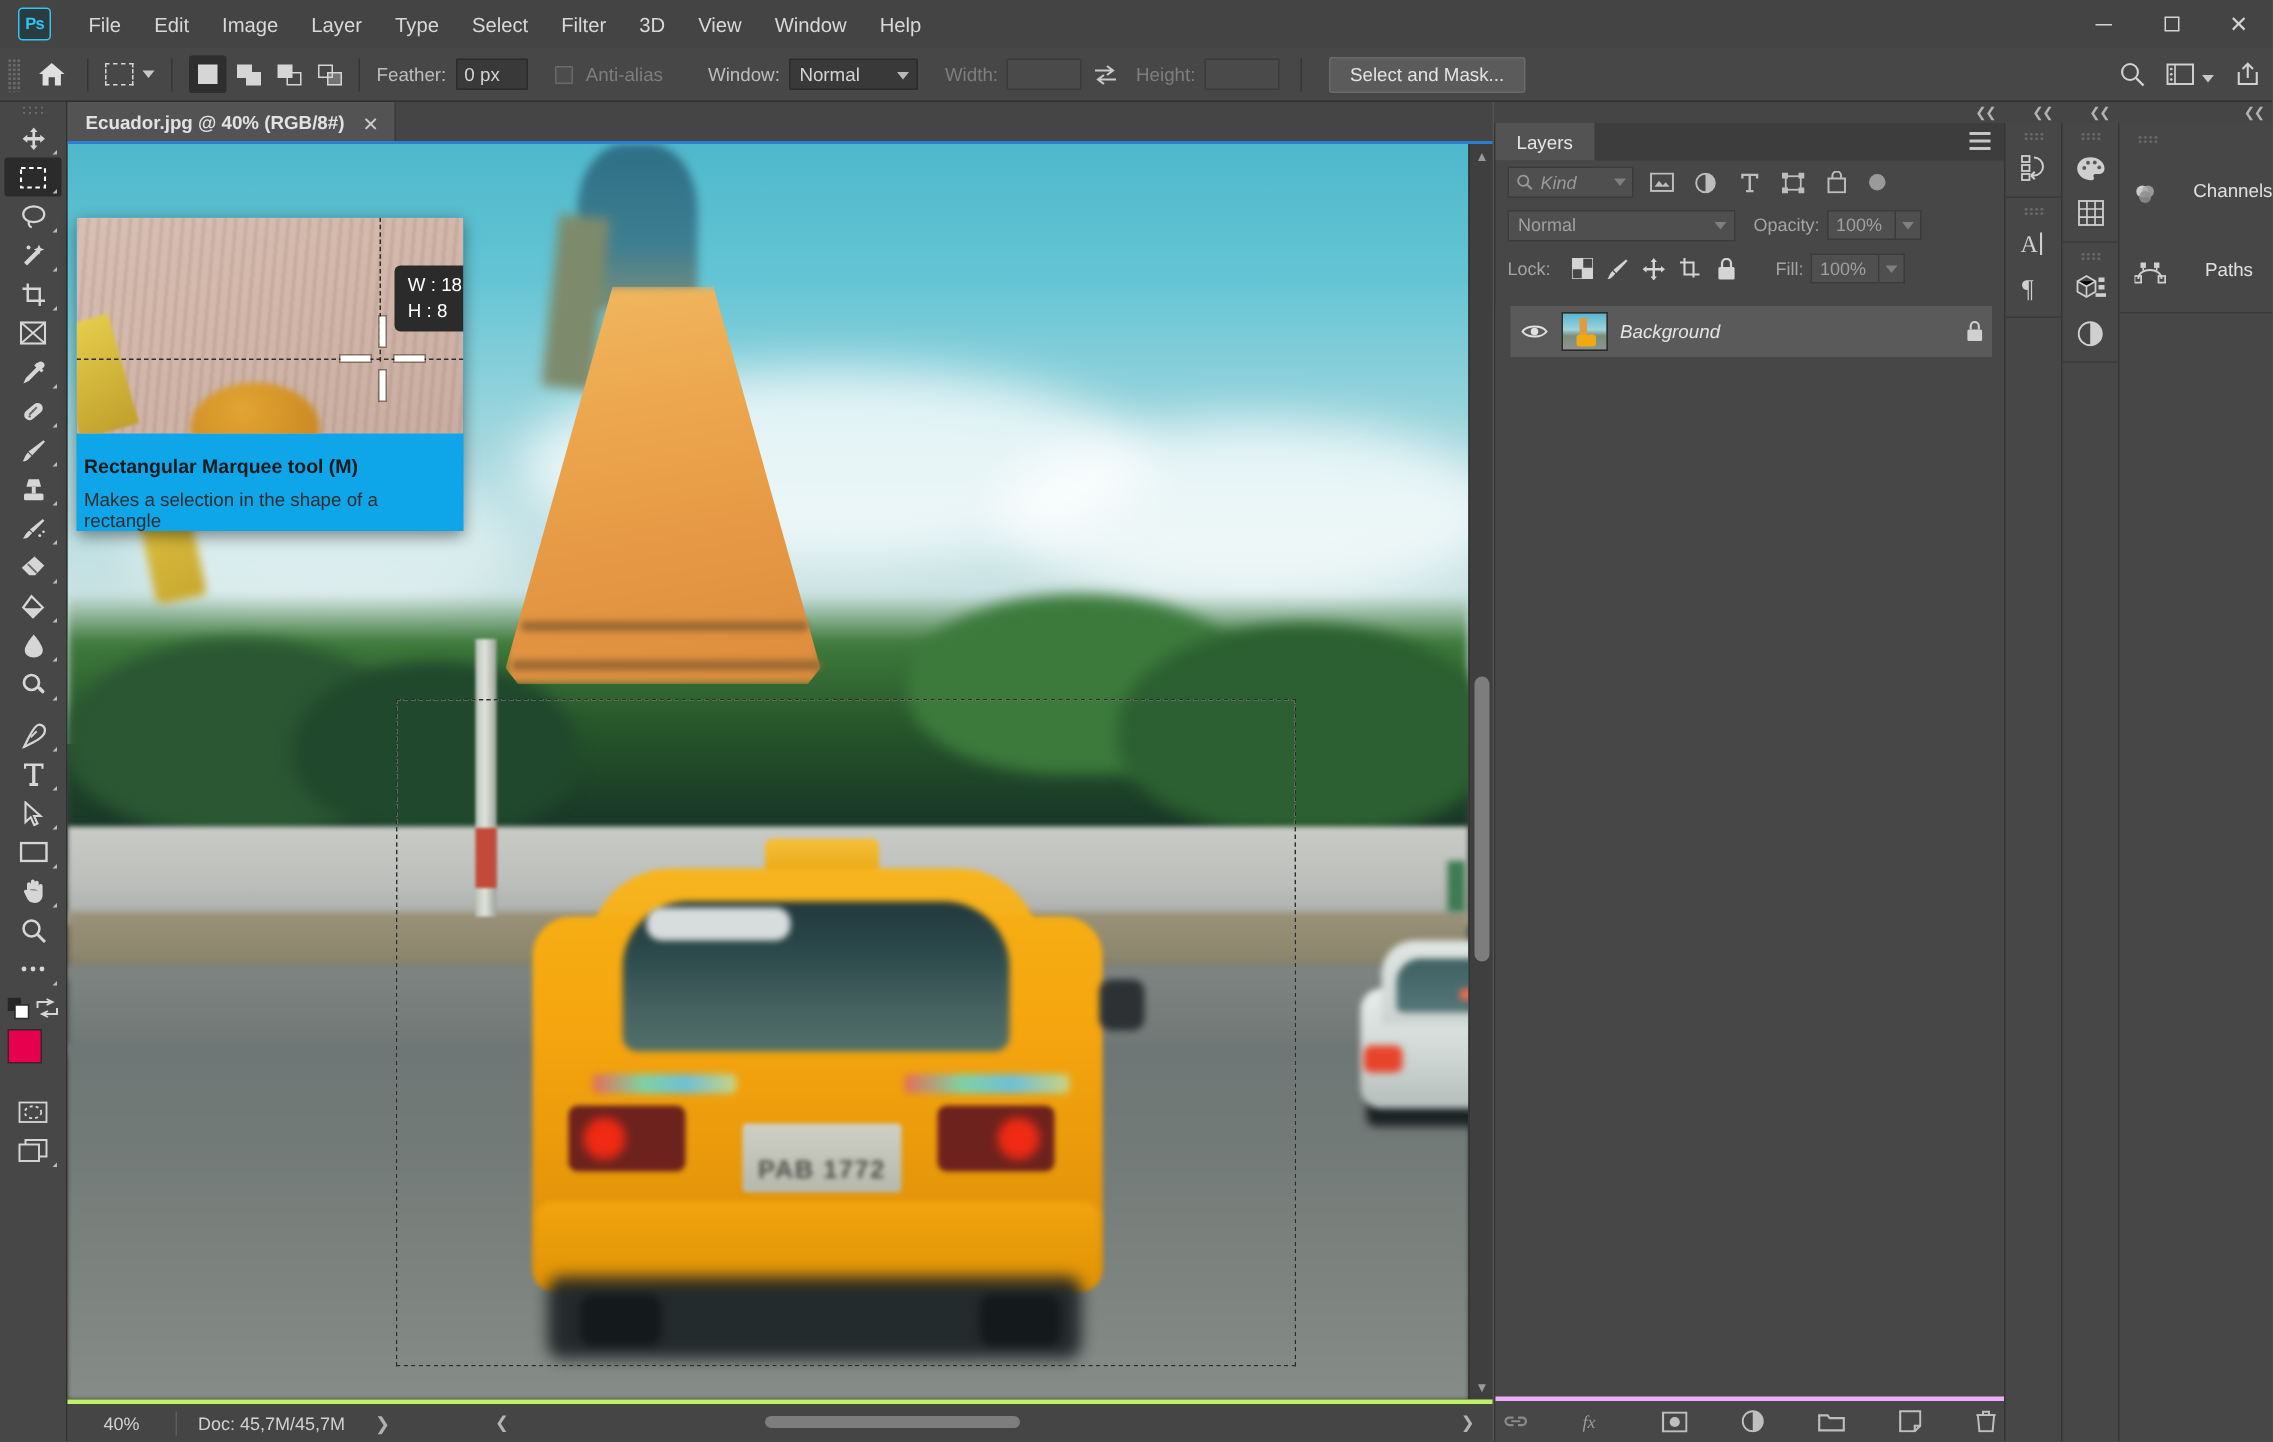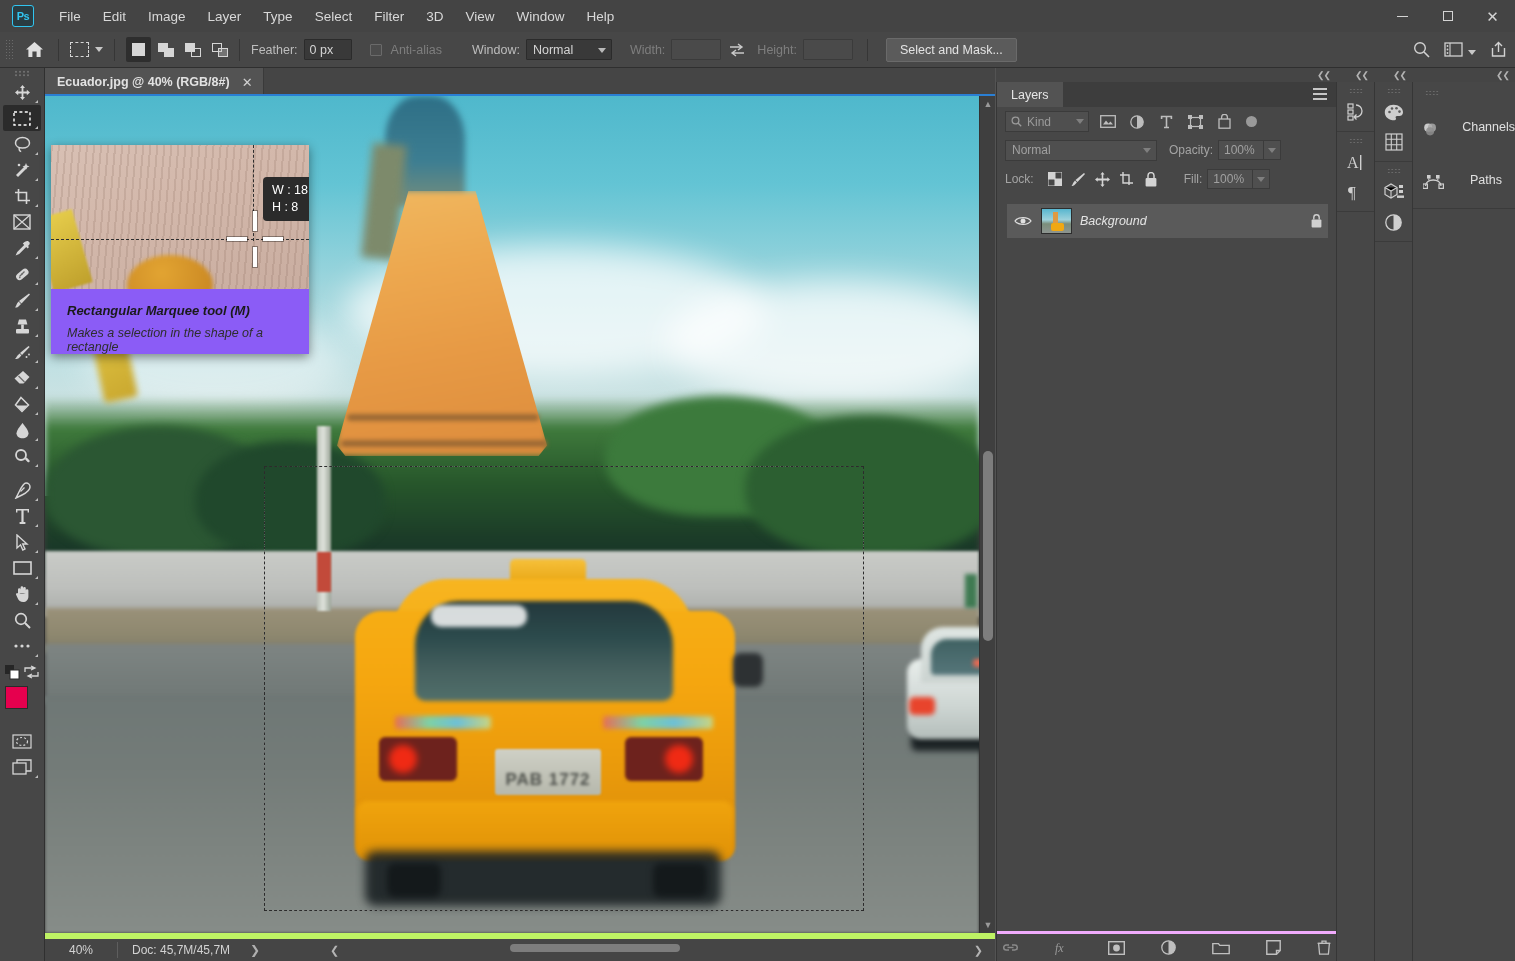--- a/index.html
+++ b/index.html
@@ -341,37 +341,37 @@
     position: absolute; left: 0; width: 16px; height: 16px; color: #9a9a9a;
     display: flex; align-items: center; justify-content: center; font-size: 9px;
   }
   .vscroll .arrow.up { top: 0; } .vscroll .arrow.down { bottom: 0; }
   .vscroll .thumb {
     position: absolute; left: 3px; width: 10px; top: 355px; height: 190px;
     background: #7d7d7d; border-radius: 5px;
   }
   .hscroll {
     position: absolute; left: 45px; top: 933px; width: 950px; height: 28px;
-    background: #454545; border-top: 6px solid #bef264; display: flex; align-items: center;
+    background: #454545; border-top: 3px solid #bef264; display: flex; align-items: center;
   }
   .status-zoom { color: #d2d2d2; font-size: 12px; width: 72px; text-align: center; }
   .status-sep { width: 1px; height: 16px; background: #5e5e5e; }
   .status-doc { color: #d2d2d2; font-size: 12px; padding: 0 14px; white-space: nowrap; }
   .status-arrow { color: #b0b0b0; font-size: 12px; padding: 0 6px; }
   .hthumb {
     position: absolute; left: 510px; top: 944px; width: 170px; height: 8px;
     background: #7d7d7d; border-radius: 4px;
   }
   .hs-left { position: absolute; left: 285px; color: #b4b4b4; font-size: 11px; }
   .hs-right { position: absolute; right: 12px; color: #b4b4b4; font-size: 11px; }
 
   
   .tooltip {
     position: absolute; left: 51px; top: 145px; width: 258px; height: 209px;
-    background: #8b5cf6; box-shadow: 0 3px 10px rgba(0,0,0,.45); overflow: hidden;
+    background: #0ea5e9; box-shadow: 0 3px 10px rgba(0,0,0,.45); overflow: hidden;
   }
   .tt-preview { position: relative; width: 258px; height: 144px; overflow: hidden;
     background: linear-gradient(160deg, #d8c0b4 0%, #d3b8ab 40%, #c9ada0 100%); }
   .tt-grain {
     position: absolute; inset: 0;
     background: repeating-linear-gradient(95deg, rgba(120,90,75,.16) 0 2px, rgba(255,255,255,0) 2px 7px);
     filter: blur(.6px);
   }
   .tt-yellow {
     position: absolute; left: -8px; top: 68px; width: 40px; height: 76px;
@@ -392,21 +392,21 @@
   .tt-cross { position: absolute; left: 176px; top: 66px; width: 56px; height: 56px; }
   .tt-cross i { position: absolute; background: #ffffff; box-shadow: 0 0 0 1px rgba(0,0,0,.35); }
   .tt-cross i.v1 { left: 26px; top: 0; width: 4px; height: 20px; }
   .tt-cross i.v2 { left: 26px; top: 36px; width: 4px; height: 20px; }
   .tt-cross i.h1 { left: 0; top: 26px; width: 20px; height: 4px; }
   .tt-cross i.h2 { left: 36px; top: 26px; width: 20px; height: 4px; }
   .tt-wh {
     position: absolute; right: -8px; top: 32px; background: #2b2b2b; border-radius: 4px;
     padding: 5px 9px; color: #ffffff; font-size: 12.5px; line-height: 17px; white-space: nowrap;
   }
-  .tt-text { padding: 14px 16px 0 16px; font-style: italic; }
+  .tt-text { padding: 14px 16px 0 5px; }
   .tt-title { color: #1a1a1a; font-size: 13px; font-weight: bold; margin-bottom: 8px; }
   .tt-desc { color: #2e2e2e; font-size: 12.5px; }
 
   
   .dock-collapse-row {
     position: absolute; top: 68px; height: 14px; background: #454545;
     display: flex; align-items: center; justify-content: flex-end; padding-right: 6px;
   }
   .dc-arrows { color: #b2b2b2; font-size: 9px; letter-spacing: -1px; }
 
@@ -419,21 +419,21 @@
   }
   .panel-tab {
     background: #535353; color: #e6e6e6; font-size: 12.5px; padding: 0 14px;
     display: flex; align-items: center;
   }
   .panel-menu {
     position: absolute; right: 9px; top: 6px; width: 14px; height: 12px;
     display: flex; flex-direction: column; justify-content: space-between;
   }
   .panel-menu i { height: 2px; background: #c6c6c6; display: block; }
-  .filter-row { height: 29px; display: flex; align-items: center; padding: 0 8px; gap: 9px; }
+  .filter-row { height: 29px; display: flex; align-items: center; padding: 0 8px; gap: 9px; font-style: italic; }
   .kind-box {
     width: 84px; height: 21px; background: #4f4f4f; border: 1px solid #3b3b3b;
     display: flex; align-items: center; gap: 5px; padding: 0 5px; position: relative;
   }
   .kind-box span { color: #9a9a9a; font-size: 12px; }
   .kind-box .caret {
     position: absolute; right: 4px; width: 0; height: 0;
     border-left: 4px solid transparent; border-right: 4px solid transparent; border-top: 5px solid #7f7f7f;
   }
   .fic { color: #bdbdbd; display: flex; align-items: center; justify-content: center; width: 20px; }

